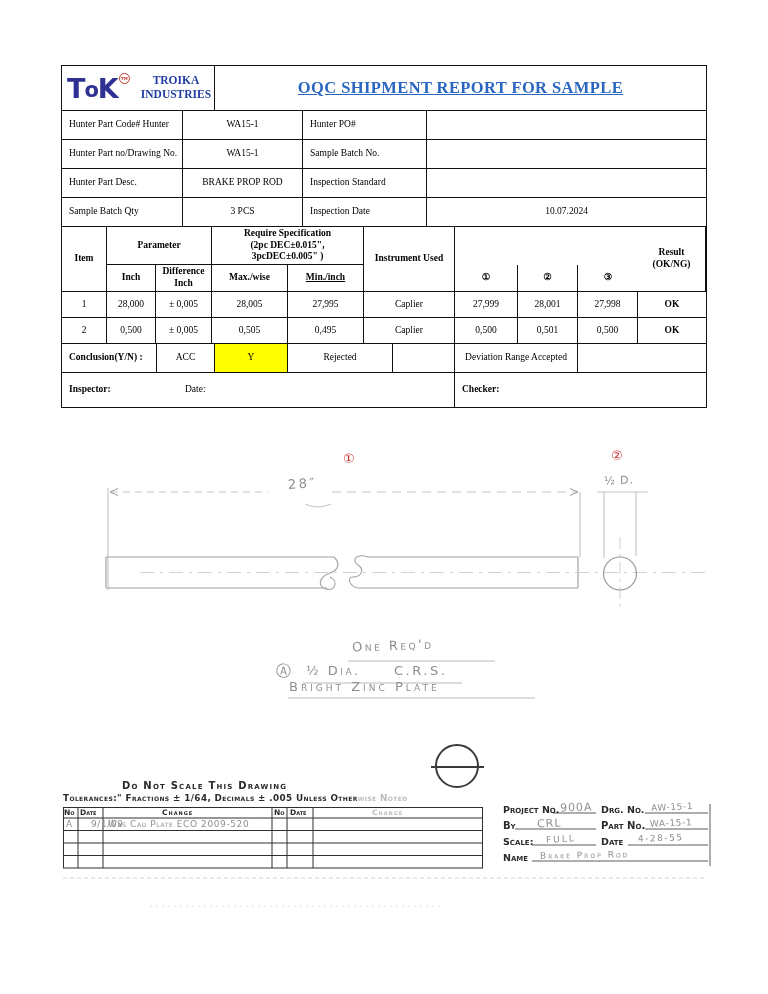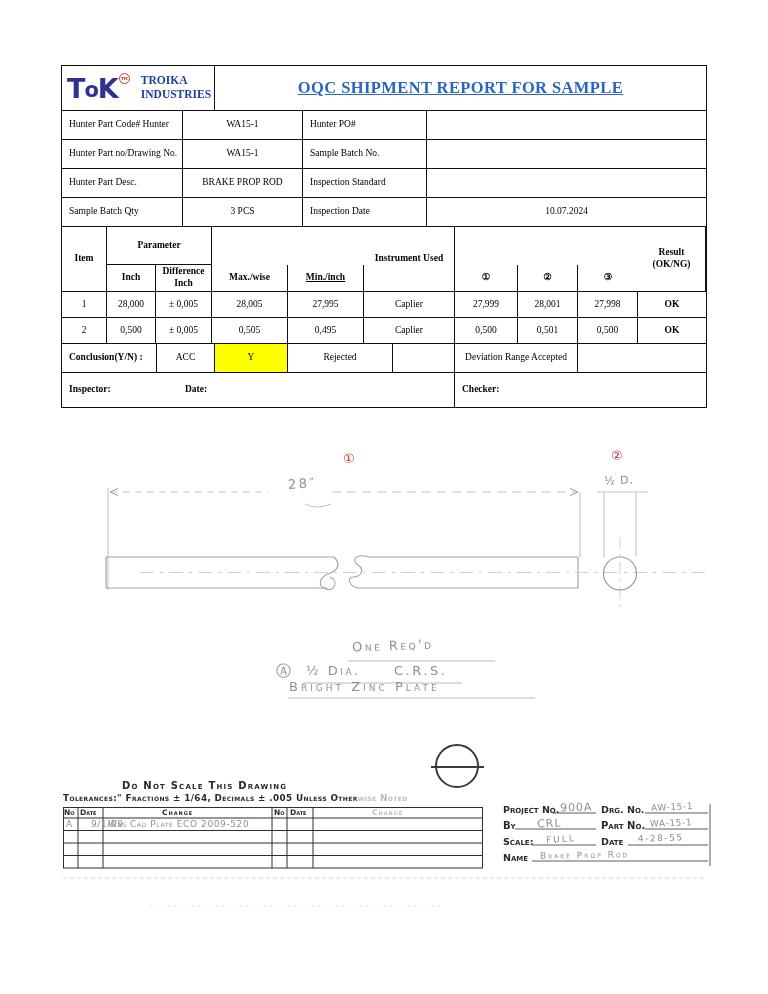--- a/index.html
+++ b/index.html
@@ -19,36 +19,36 @@
   .pre { white-space:pre-line; }
 
   .logorow { grid-template-columns:153px 1fr; height:45px; }
   .logocell { display:flex; align-items:center; justify-content:space-between; padding:2px 3px 2px 5px; }
   .logo-box { display:flex; align-items:flex-start; }
   .logo-t,.logo-k { font-family:"DejaVu Sans", sans-serif; font-weight:800; font-size:27px; color:#2e3192; line-height:1; }
   .logo-o { font-family:"DejaVu Sans", sans-serif; font-weight:800; font-size:21px; color:#2e3192; line-height:1; margin:5px -1px 0 -1px; }
   .tm-circle { width:11px; height:11px; border:1.2px solid #c0392b; border-radius:50%; color:#c0392b;
                font-family:"DejaVu Sans", sans-serif; font-size:4px; font-weight:bold;
                display:inline-flex; align-items:center; justify-content:center; margin-top:-2px; }
-  .company { text-align:left; font-weight:bold; color:#1f3da0; font-size:11.5px; line-height:1.2;margin-left:11px; }
+  .company { text-align:center; font-weight:bold; color:#1f3da0; font-size:11.5px; line-height:1.2;margin-left:11px; }
   .titlecell { font-size:16.5px; font-weight:bold; color:#2a66c0; text-decoration:underline; letter-spacing:0.4px; }
 
   .inforow { grid-template-columns:121px 120px 124px 1fr; height:29px; }
 
   .mheader { grid-template-columns:45px 49px 56px 76px 76px 91px 63px 60px 60px 1fr; grid-template-rows:38px 27px; }
   .mrow    { grid-template-columns:45px 49px 56px 76px 76px 91px 63px 60px 60px 1fr; height:26px; }
   .sp2r { grid-row:1 / 3; }
   .hdr { font-weight:bold; }
 
   .concrow { grid-template-columns:95px 58px 73px 105px 62px 123px 1fr; height:29px; }
   .yellow { background:#ffff00; }
 
   .signrow { grid-template-columns:393px 1fr; height:34px; }
   .signleft { position:relative; justify-content:flex-start; padding-left:7px; }
-  .datespan { position:absolute; left:123px; top:50%; transform:translateY(-50%); font-weight:bold;text-align:right; }
+  .datespan { position:absolute; left:123px; top:50%; transform:translateY(-50%); font-weight:normal;text-align:right; }
 
   
   .drawing { position:absolute; left:0; top:430px; width:768px; height:564px; }
   .drawing svg { position:absolute; left:0; top:0; }
   .dtxt { position:absolute; white-space:nowrap; }
   .red-callout { font-family:"DejaVu Sans", sans-serif; font-size:13px; color:#cc2a2a; }
   .hw { font-family:"DejaVu Sans", sans-serif; color:#8f8f8f; font-variant:small-caps; }
   .hw13 { font-size:13px; letter-spacing:2.5px; }
   .hw11 { font-size:11px; letter-spacing:1px; }
   .hw9  { font-size:9px;  letter-spacing:0.6px; }
@@ -99,20 +99,23 @@
     <div class="row inforow">
       <div class="cell lft">Sample Batch  Qty</div>
       <div class="cell">3 PCS</div>
       <div class="cell lft">Inspection Date</div>
       <div class="cell">10.07.2024</div>
     </div>
 
     <div class="row mheader">
       <div class="cell hdr sp2r" style="grid-column:1;">Item</div>
       <div class="cell hdr" style="grid-column:2/4;">Parameter</div>
+      <div class="cell hdr pre" style="grid-column:4/6;">Require Specification
+(2pc DEC±0.015",
+3pcDEC±0.005" )</div>
       <div class="cell hdr sp2r" style="grid-column:6;">Instrument Used</div>
       <div class="cell hdr pre sp2r" style="grid-column:10;">Result
 (OK/NG)</div>
       <div class="cell hdr" style="grid-column:2; grid-row:2;">Inch</div>
       <div class="cell hdr pre" style="grid-column:3; grid-row:2;">Difference
 Inch</div>
       <div class="cell hdr" style="grid-column:4; grid-row:2;">Max./wise</div>
       <div class="cell hdr" style="grid-column:5; grid-row:2;text-decoration:underline;">Min./inch</div>
       <div class="cell hdr" style="grid-column:7; grid-row:2;">①</div>
       <div class="cell hdr" style="grid-column:8; grid-row:2;">②</div>

